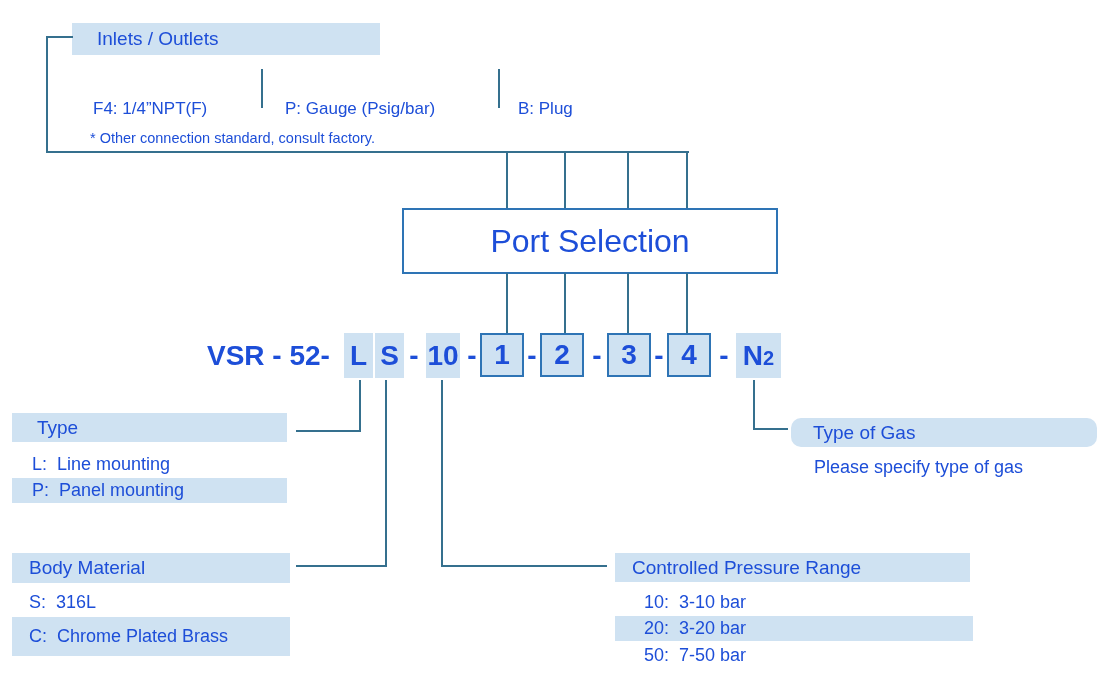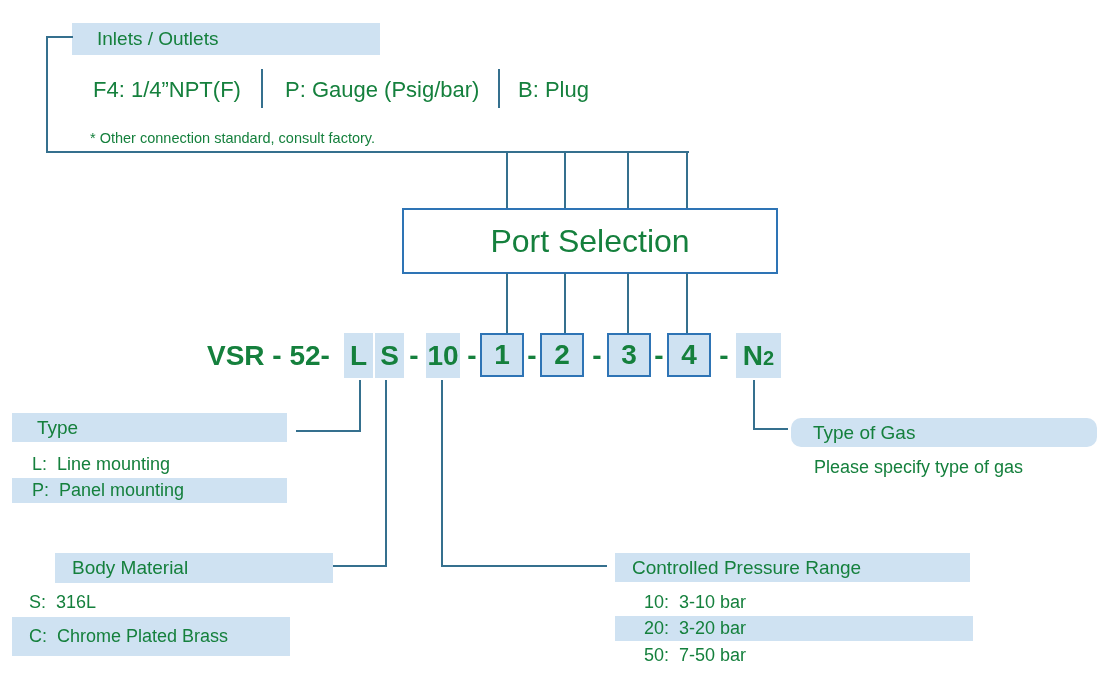--- a/index.html
+++ b/index.html
@@ -1,30 +1,30 @@
 <!DOCTYPE html>
 <html><head>
 <meta charset="utf-8">
 <style>
   html,body { margin:0; padding:0; background:#ffffff; }
   .canvas {
     position:relative; width:1117px; height:694px; background:#ffffff;
-    font-family:"Liberation Sans", sans-serif; color:#15803d; overflow:hidden;
+    font-family:"Liberation Sans", sans-serif; color:#1d4ed8; overflow:hidden;
   }
   .line  { position:absolute; background:#35708e; }
   .hdr   {
     position:absolute; background:#cfe2f2; font-size:19px;
     display:flex; align-items:center; box-sizing:border-box;
   }
   .item  {
     position:absolute; font-size:18px; white-space:pre;
     display:flex; align-items:center; box-sizing:border-box;
   }
   .item.hl { background:#cfe2f2; }
-  .opt   { position:absolute; font-size:22px; white-space:pre; }
+  .opt   { position:absolute; font-size:17px; white-space:pre;margin-top:22px; }
   .note  { position:absolute; font-size:14.5px; }
   .code-el {
     position:absolute; top:333px; height:45px; line-height:45px;
     font-weight:bold; font-size:28px; text-align:center; box-sizing:border-box;
   }
   .chip  { background:#cfe2f2; }
   .pbox  {
     background:#cfe2f2; border:2px solid #2e74b5; height:44px; line-height:40px;
   }
   .portsel {
@@ -96,21 +96,21 @@
 
   <div class="line" style="left:753px; top:380px; width:2px; height:50px;"></div>
   <div class="line" style="left:753px; top:428px; width:35px; height:2px;"></div>
 
   <div class="hdr" style="left:12px; top:413px; width:275px; height:29px; padding-left:25px;">
     <span>Type</span>
   </div>
   <div class="item" style="left:12px; top:452px; height:25px; padding-left:20px;">L:  Line mounting</div>
   <div class="item hl" style="left:12px; top:478px; width:275px; height:25px; padding-left:20px;">P:  Panel mounting</div>
 
-  <div class="hdr" style="left:12px; top:553px; width:278px; height:30px; padding-left:17px;margin-left:43px;">
+  <div class="hdr" style="left:12px; top:553px; width:278px; height:30px; padding-left:17px;">
     <span>Body Material</span>
   </div>
   <div class="item" style="left:12px; top:590px; height:25px; padding-left:17px;">S:  316L</div>
   <div class="item hl" style="left:12px; top:617px; width:278px; height:39px; padding-left:17px;">C:  Chrome Plated Brass</div>
 
   <div class="hdr" style="left:791px; top:418px; width:306px; height:29px; padding-left:22px;border-radius:10px;">
     <span>Type of Gas</span>
   </div>
   <div class="item" style="left:814px; top:454px; height:26px;">Please specify type of gas</div>
 

